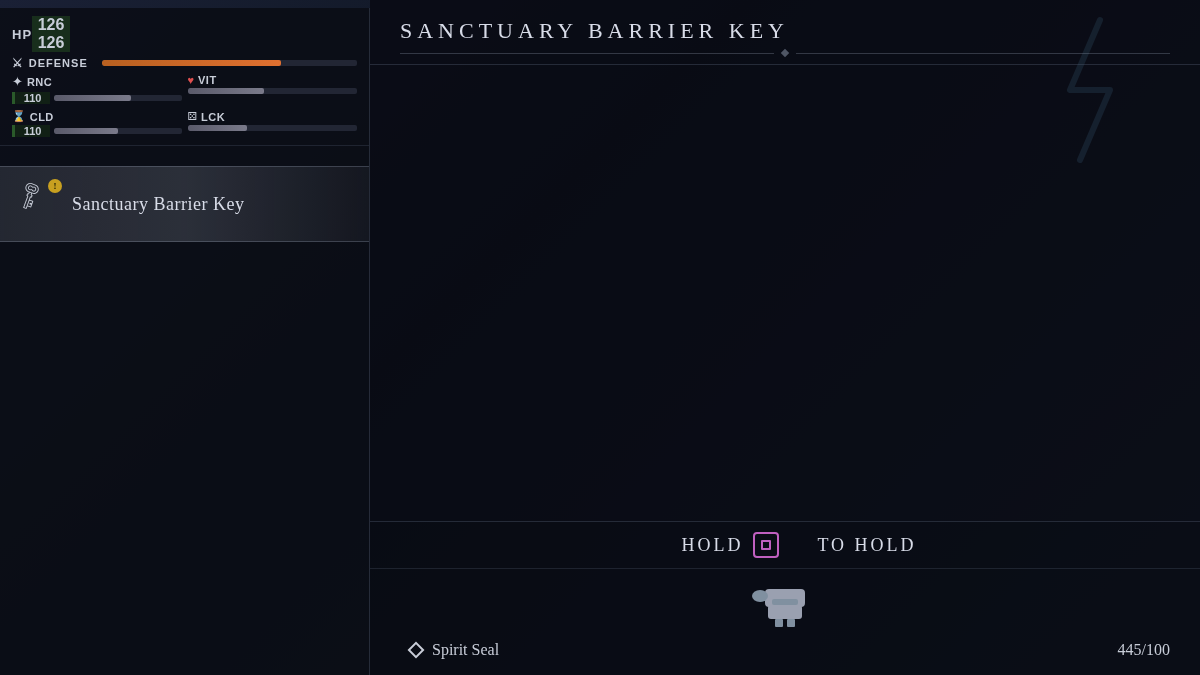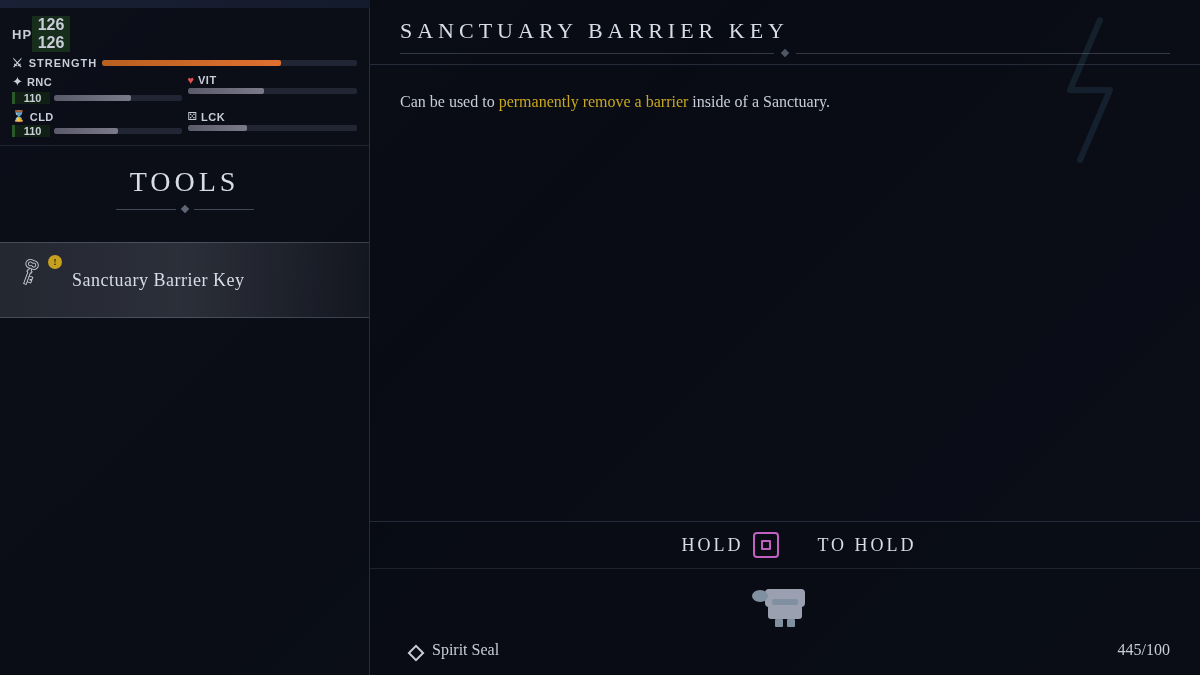--- a/index.html
+++ b/index.html
@@ -417,21 +417,21 @@
       <div class="hp-label">HP</div>
       <div class="hp-values">
         <div class="hp-num">126</div>
         <div class="hp-num">126</div>
       </div>
     </div>
 
     <div class="stat-row">
       <div class="stat-label">
         <span style="font-size:12px; color:#c8cdd8;">⚔</span>
-        <span>STRENGTH</span>
+        <span>DEFENSE</span>
       </div>
       <div class="stat-bar-container">
         <div class="stat-bar bar-orange" style="width:70%"></div>
       </div>
     </div>
 
 
     <div class="stats-grid" style="margin-top:4px; gap:6px;">
 
       <div class="stat-item">
@@ -479,28 +479,20 @@
         </div>
         <div style="display:flex; align-items:center; gap:4px;">
           <div class="stat-bar-container" style="flex:1;">
             <div class="stat-bar bar-gray" style="width:35%"></div>
           </div>
         </div>
       </div>
     </div>
   </div>
 
-  <div class="tools-title-section">
-    <div class="tools-title">TOOLS</div>
-    <div class="tools-divider">
-      <div class="tools-divider-line"></div>
-      <div class="tools-divider-diamond"></div>
-      <div class="tools-divider-line"></div>
-    </div>
-  </div>
 
   <div class="selected-item">
     <div class="item-icon-wrapper">
       <span class="icon-key">🗝</span>
       <div class="item-badge">!</div>
     </div>
     <div class="item-name">Sanctuary Barrier Key</div>
   </div>
 
 </div>
@@ -512,23 +504,20 @@
     <div class="item-detail-header">
       <div class="item-title">SANCTUARY BARRIER KEY</div>
       <div class="item-title-divider">
         <div class="item-title-divider-line"></div>
         <div class="item-title-diamond"></div>
         <div class="item-title-divider-line"></div>
       </div>
     </div>
 
     <div class="item-description">
-      <p class="item-desc-text">
-        <span>Can be used to </span><span class="highlight-yellow">permanently remove a barrier</span><span> inside of a Sanctuary.</span>
-      </p>
 
     </div>
 
   </div>
 
   <div class="craft-section">
 
     <div class="craft-hold-bar">
       <span class="craft-hold-text">HOLD</span>
       <div class="craft-button-icon">
@@ -545,21 +534,21 @@
           <rect x="15" y="8" width="40" height="18" rx="4" fill="#9aa0b0"></rect>
           <rect x="22" y="18" width="26" height="6" rx="2" fill="#8090a0"></rect>
           <rect x="18" y="24" width="34" height="14" rx="3" fill="#9aa0b0"></rect>
           <rect x="25" y="38" width="8" height="8" rx="1" fill="#8090a0"></rect>
           <rect x="37" y="38" width="8" height="8" rx="1" fill="#8090a0"></rect>
 
           <ellipse cx="10" cy="15" rx="8" ry="6" fill="#8090a0"></ellipse>
         </svg>
       </div>
 
-      <div class="material-row" style="padding-left: 10px; align-items: flex-end;">
+      <div class="material-row" style="padding-left: 10px;">
         <div class="material-diamond"></div>
         <span class="material-name">Spirit Seal</span>
         <span class="material-count">445/100</span>
       </div>
     </div>
 
   </div>
 
 </div>
 

